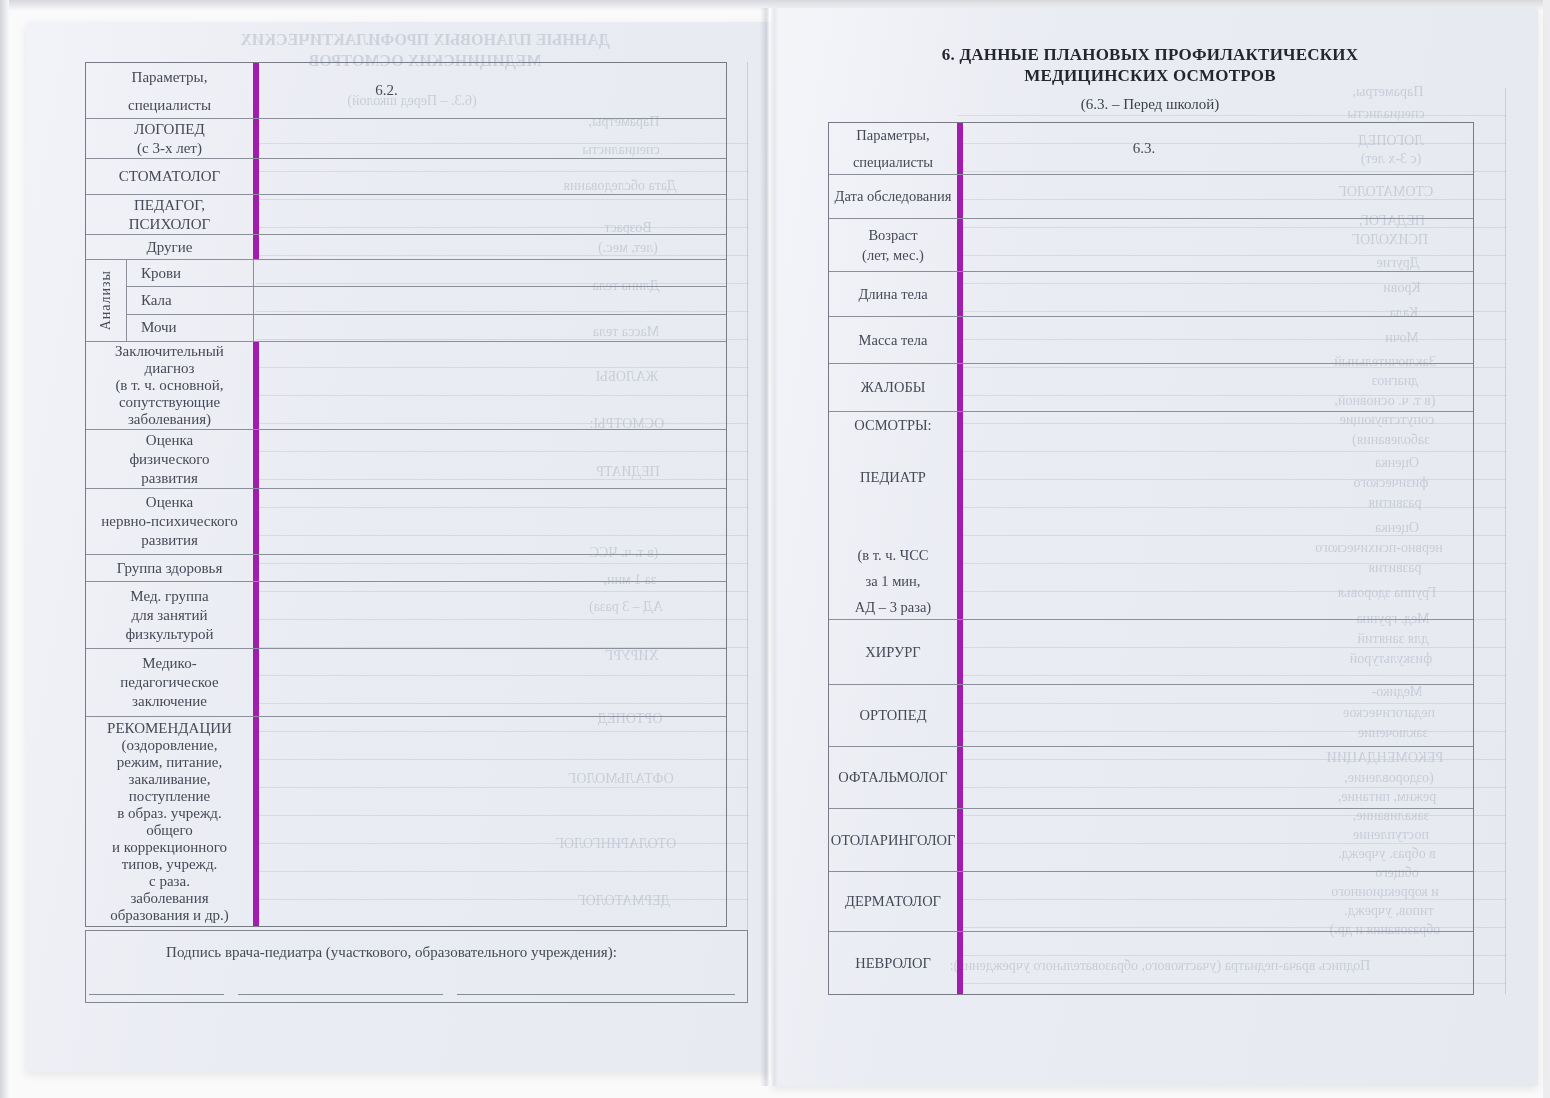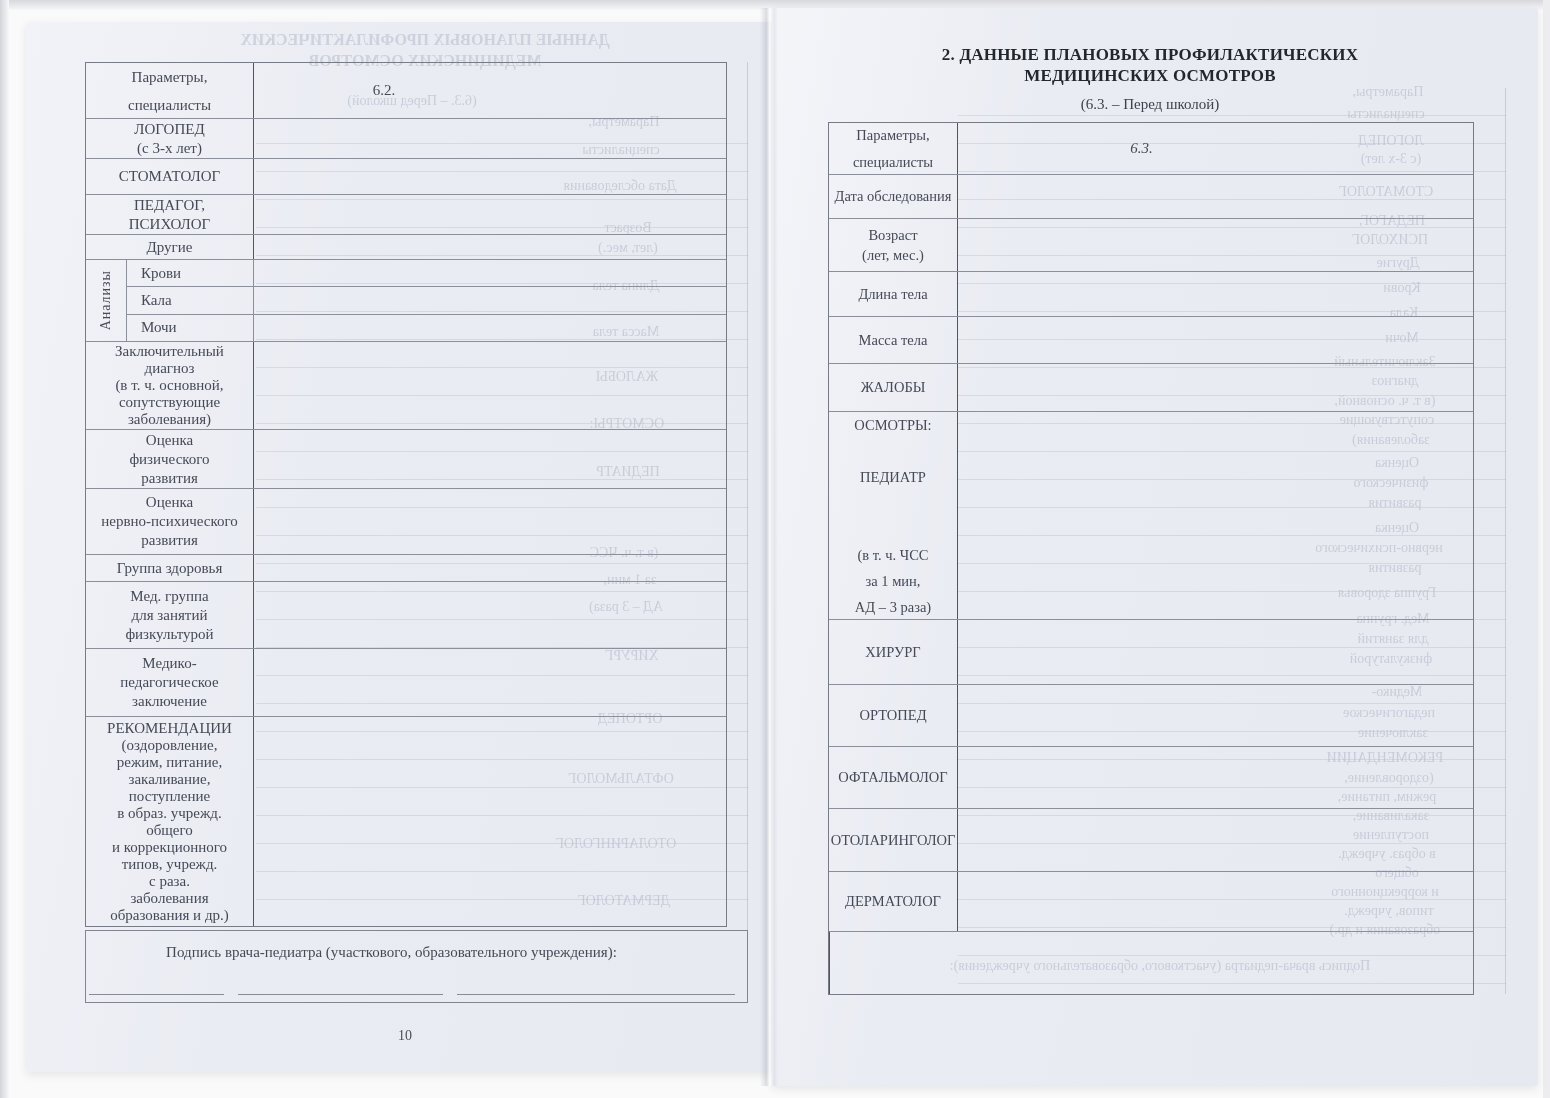--- a/index.html
+++ b/index.html
@@ -35,25 +35,25 @@
   
   .table{position:absolute;border:1px solid #767b86;z-index:3;background:transparent;}
   #left-table{left:85px;top:62px;width:640px;}
   #right-table{left:828px;top:122px;width:644px;}
   .trow{display:flex;box-sizing:border-box;}
   .trow + .trow{border-top:1px solid #8a8f99;}
   .lbl{display:flex;flex-direction:column;justify-content:center;align-items:center;
        text-align:center;box-sizing:border-box;color:#454a56;padding:0 2px;}
   #left-table .lbl{width:167px;font-size:15px;}
   #right-table .lbl{width:128px;font-size:14.5px;}
-  .val{flex:1;border-left:1px solid #a21caf;box-sizing:border-box;}
+  .val{flex:1;border-left:6px solid #a21caf;box-sizing:border-box;}
   .hval{display:flex;align-items:center;justify-content:center;height:100%;
         color:#454a56;font-size:15px;}
   #left-table .hval{padding-right:212px;}
-  #right-table .hval{padding-right:148px;font-style:italic;}
+  #right-table .hval{padding-right:148px;}
   .rot{width:40px;box-sizing:border-box;display:flex;align-items:center;justify-content:center;color:#454a56;}
   .rot span{writing-mode:vertical-rl;transform:rotate(180deg);font-size:14px;letter-spacing:1px;}
   .subcol{flex:1;display:flex;flex-direction:column;}
   .srow{display:flex;flex:1;box-sizing:border-box;}
   .srow + .srow{border-top:1px solid #8a8f99;}
   .slbl{width:127px;display:flex;align-items:center;padding-left:14px;box-sizing:border-box;
         border-left:1px solid #8a8f99;color:#454a56;font-size:15px;}
   .sval{flex:1;border-left:1px solid #8a8f99;}
   
   .title{position:absolute;left:840px;top:44px;width:620px;text-align:center;font-weight:bold;
@@ -276,24 +276,23 @@
     </div>
 
   <div class="sig-box">
     <div class="sig-text">Подпись врача-педиатра (участкового, образовательного учреждения):</div>
     <div class="sig-lines">
       <span></span>
       <span></span>
       <span></span>
     </div>
   </div>
-  <div id="pageno-left" class="pageno">10</div>
 
   <div class="title">
-    <div>2. ДАННЫЕ ПЛАНОВЫХ ПРОФИЛАКТИЧЕСКИХ</div>
+    <div>6. ДАННЫЕ ПЛАНОВЫХ ПРОФИЛАКТИЧЕСКИХ</div>
     <div>МЕДИЦИНСКИХ ОСМОТРОВ</div>
   </div>
   <div class="subtitle">(6.3. – Перед школой)</div>
   <div id="right-table" class="table">
       <div class="trow" style="height: 51px;">
         <div class="lbl">
           <div class="line" style="line-height: 27px;">Параметры,</div>
           <div class="line" style="line-height: 27px;">специалисты</div>
         </div>
         <div class="val">
@@ -368,16 +367,19 @@
         </div>
         <div class="val"></div>
       </div>
       <div class="trow" style="height: 60px;">
         <div class="lbl">
           <div class="line" style="line-height: 19px;">ДЕРМАТОЛОГ</div>
         </div>
         <div class="val"></div>
       </div>
       <div class="trow" style="height: 63px;">
+        <div class="lbl">
+          <div class="line" style="line-height: 19px;">НЕВРОЛОГ</div>
+        </div>
         <div class="val"></div>
       </div>
     </div>
 </div>
 
 </body></html>

